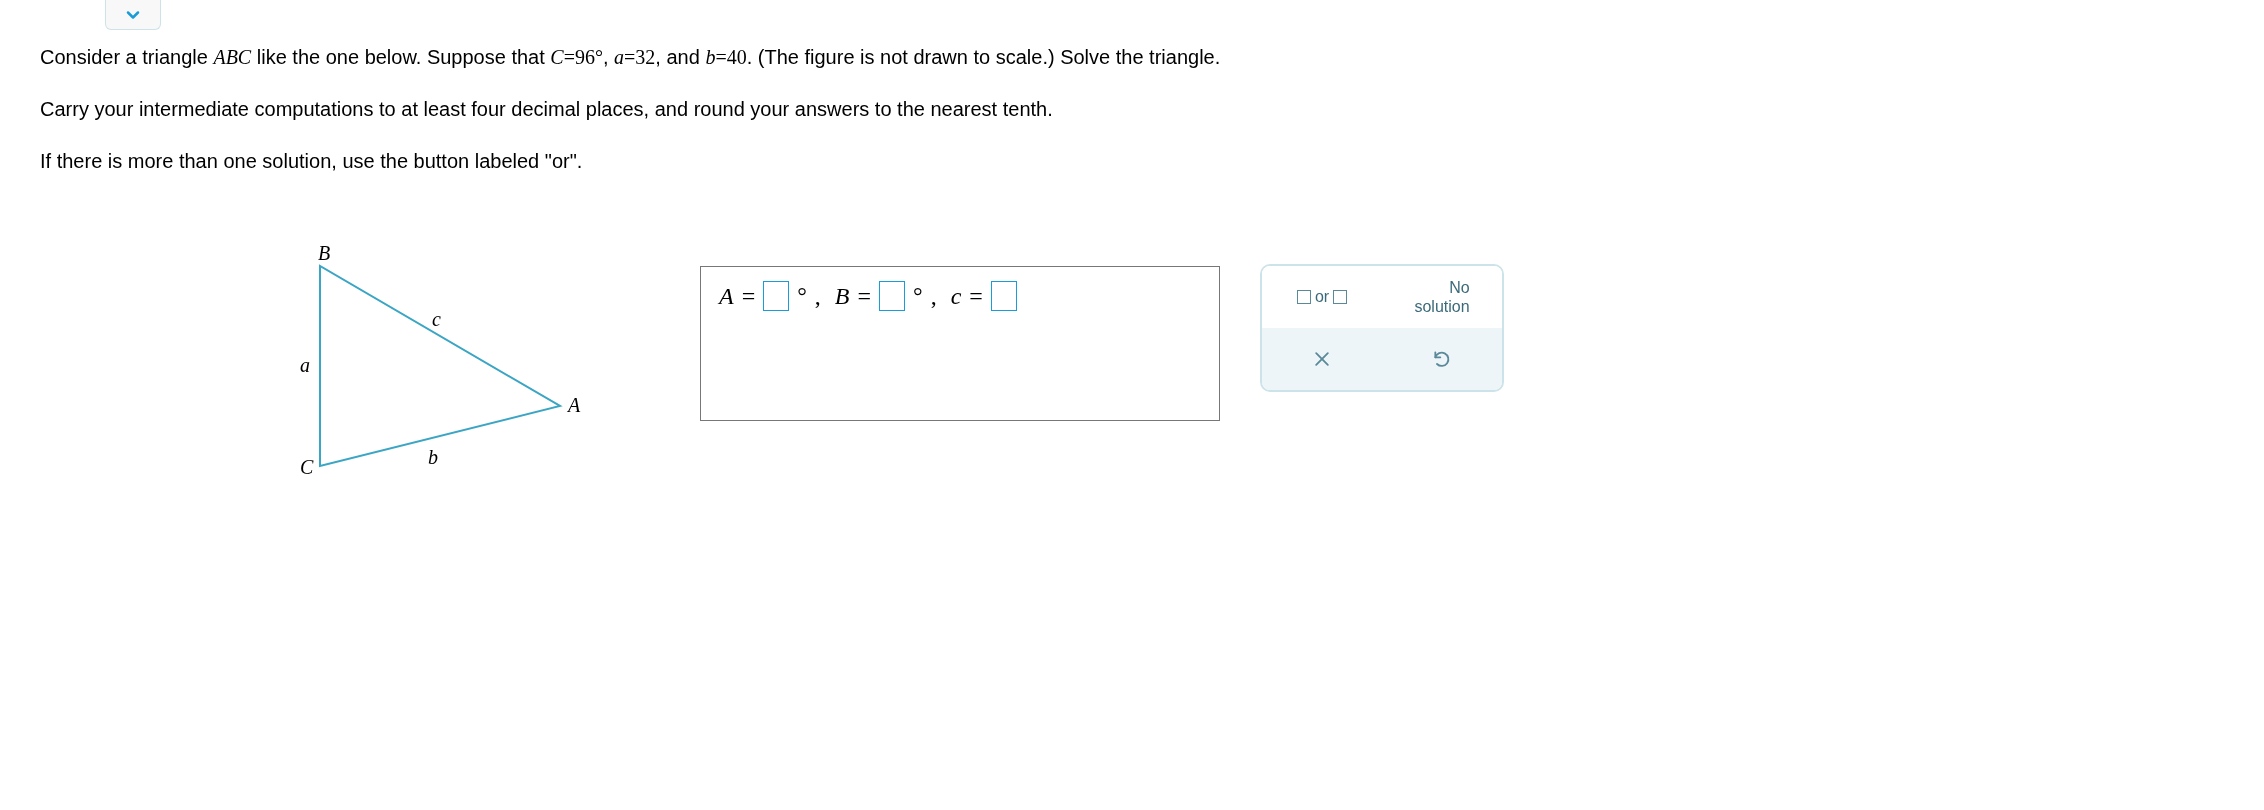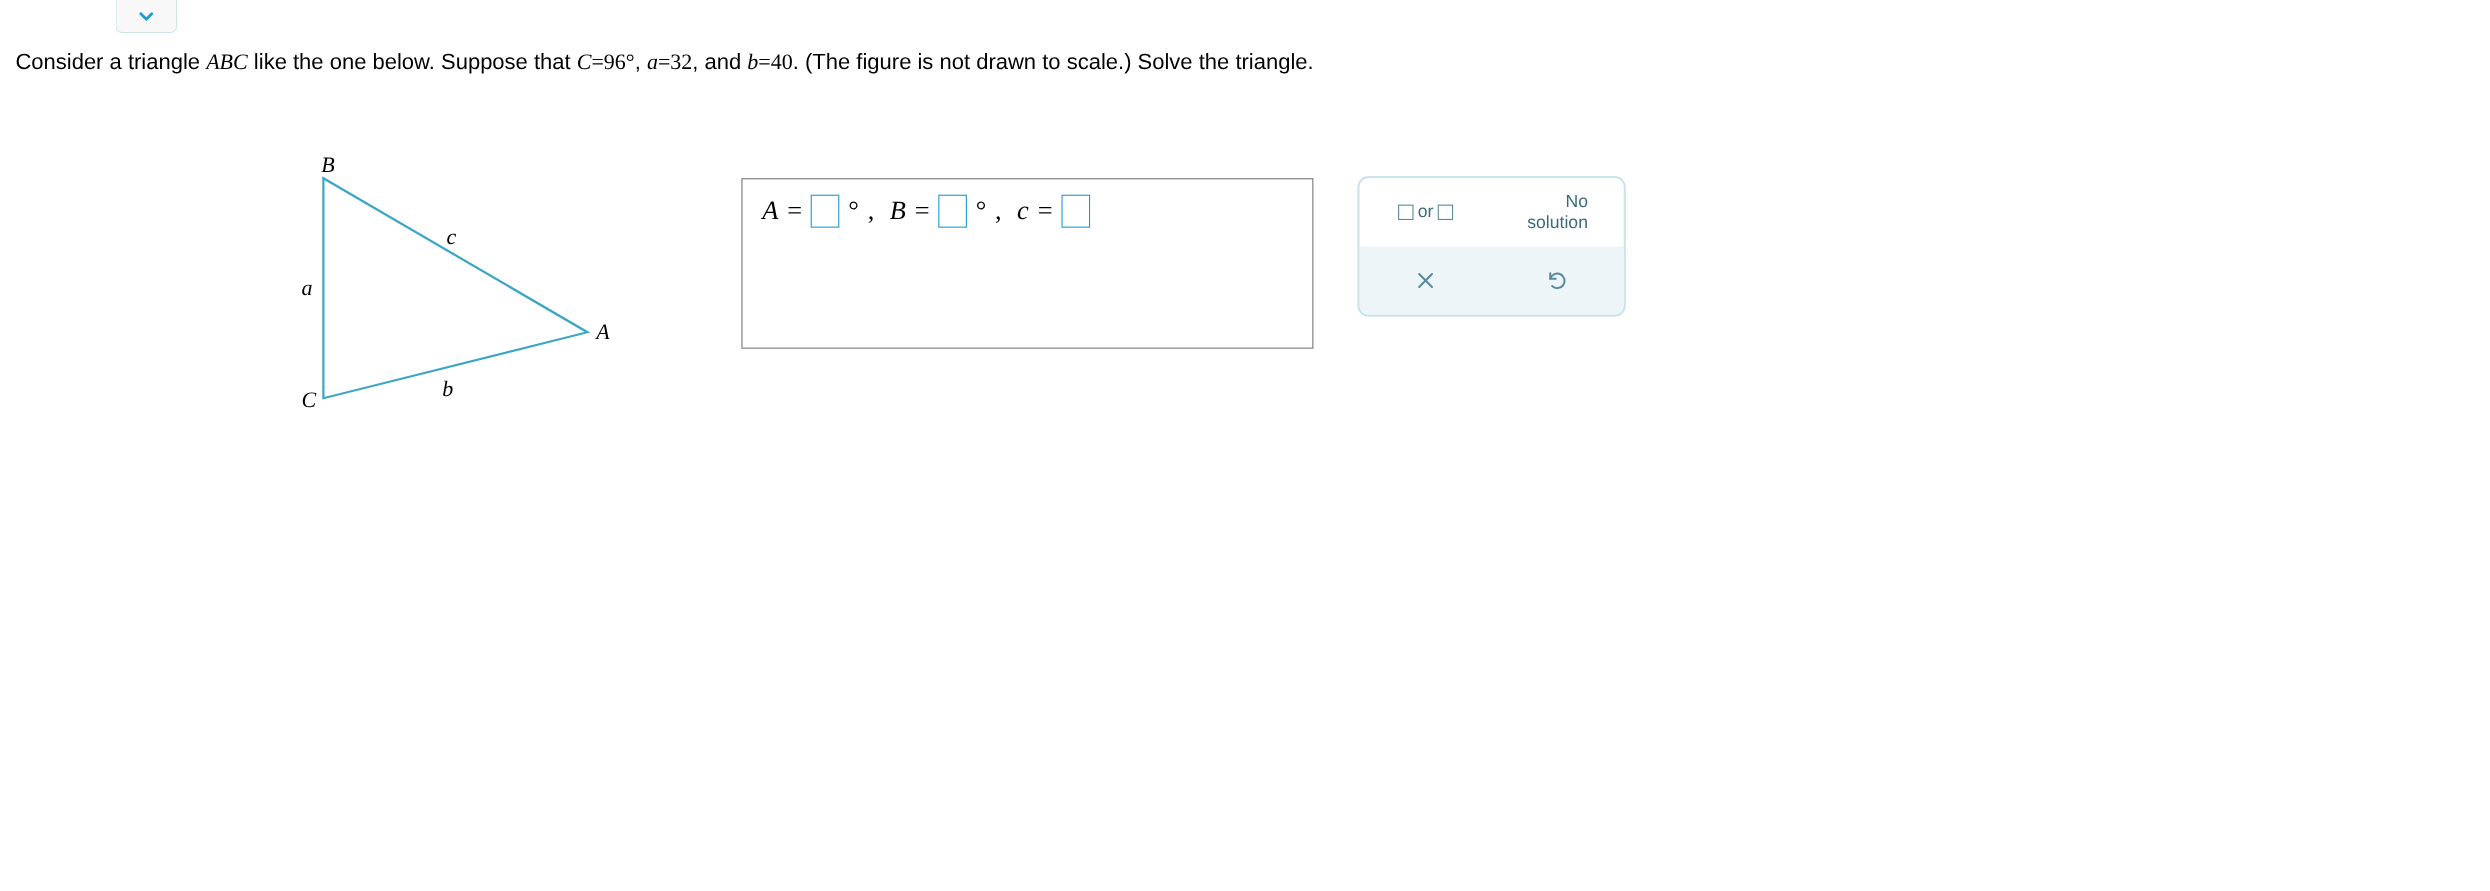--- a/index.html
+++ b/index.html
@@ -6,21 +6,21 @@
   body {
     margin: 0;
     padding: 0;
     font-family: Arial, Helvetica, sans-serif;
     font-size: 20px;
     color: #000;
     background: #fff;
   }
   .container {
     width: 2112px;
-    padding: 0 14px;
+    padding: 0 40px;
   }
   .dropdown-tab {
     position: absolute;
     left: 105px;
     top: 0;
     width: 56px;
     height: 30px;
     background: #f8f8f8;
     border: 1px solid #cde3ea;
     border-top: none;
@@ -113,20 +113,22 @@
   <div class="dropdown-tab">
     <svg viewBox="0 0 24 24" fill="none" stroke="#1a9cd8" stroke-width="3" stroke-linecap="round" stroke-linejoin="round">
         <polyline points="6 9 12 15 18 9"></polyline>
       </svg>
   </div>
 
   <div class="problem-text">
     <p>
       <span>Consider a triangle </span><span class="math-i">ABC</span><span> like the one below. Suppose that </span><span class="math-i">C</span><span class="math-r">=</span><span class="math-r">96°</span><span>, </span><span class="math-i">a</span><span class="math-r">=</span><span class="math-r">32</span><span>, and </span><span class="math-i">b</span><span class="math-r">=</span><span class="math-r">40</span><span>. (The figure is not drawn to scale.) Solve the triangle.</span>
     </p>
+    <p>Carry your intermediate computations to at least four decimal places, and round your answers to the nearest tenth.</p>
+    <p>If there is more than one solution, use the button labeled "or".</p>
   </div>
 
   <div class="content-row">
 
     <div class="figure-area">
       <svg width="360" height="260" viewBox="0 0 360 260">
         <polygon points="80,20 80,220 320,160" fill="none" stroke="#3aa5c4" stroke-width="2"></polygon>
         <text x="78" y="14" font-family="Times New Roman" font-style="italic" font-size="20" id="lbl-B">B</text>
         <text x="60" y="228" font-family="Times New Roman" font-style="italic" font-size="20" id="lbl-C">C</text>
         <text x="328" y="166" font-family="Times New Roman" font-style="italic" font-size="20" id="lbl-A">A</text>

